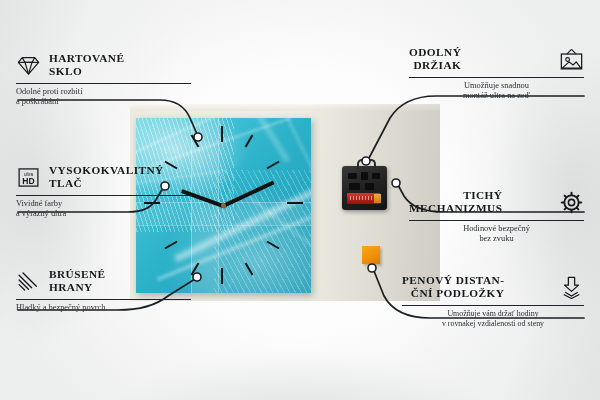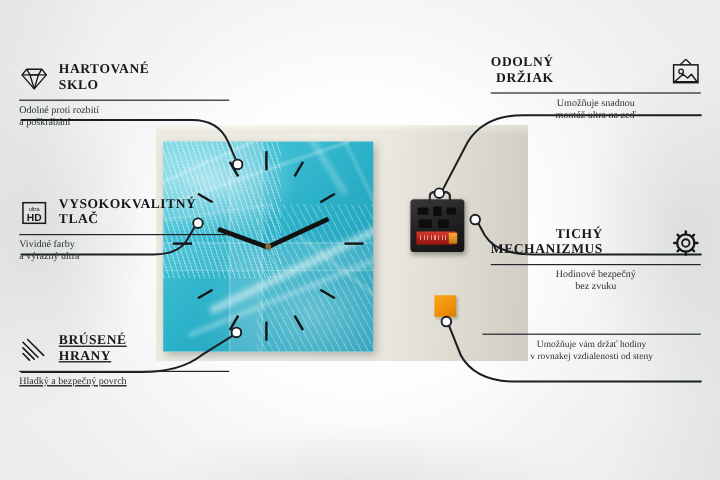--- a/index.html
+++ b/index.html
@@ -152,21 +152,21 @@
   .feat .desc{
     font-family:"Liberation Serif", serif;
     font-size:8.4px;line-height:10.6px;color:#2b2f33;
   }
   .feat.right .desc{text-align:center;}
   .ico{width:25px;height:25px;flex:0 0 25px;display:block;}
 
   
   #f-glass  {left:16px; top:52px;}
   #f-print  {left:16px; top:164px;}
-  #f-edges  {left:16px; top:278px;text-decoration:underline;}
+  #f-edges  {left:16px; top:268px;}
   #f-holder {left:409px;top:46px;}
   #f-mech   {left:409px;top:166px;margin-top:23px;}
   #f-pads   {left:409px;top:274px;}
   #f-pads{width:182px;left:402px;}
   #f-pads .desc{font-size:7.9px;line-height:10px;}
   #f-holder .rule{width:100%;}
 </style>
 </head>
 <body>
 
@@ -359,20 +359,31 @@
       </svg>
     </div>
     <div class="rule"></div>
     <div class="desc">
       <span>Hodinové bezpečný</span><br>
       <span>bez zvuku</span>
     </div>
   </div>
 
   <div class="feat right" id="f-pads">
+    <div class="head">
+      <div class="title">
+        <span>PENOVÝ DISTAN-</span><br>
+        <span>ČNÍ PODLOŽKY</span>
+      </div>
+      <svg class="ico" viewBox="0 0 32 32">
+        <path d="M12 3 H20 V13 H25 L16 21 L7 13 H12 Z" fill="none" stroke="#16181a" stroke-width="1.6" stroke-linejoin="round"></path>
+        <path d="M8 22 L16 27 L24 22" fill="none" stroke="#16181a" stroke-width="1.6" stroke-linejoin="round"></path>
+        <path d="M6 25 L16 30 L26 25" fill="none" stroke="#16181a" stroke-width="1.6" stroke-linejoin="round"></path>
+      </svg>
+    </div>
     <div class="rule"></div>
     <div class="desc">
       <span>Umožňuje vám držať hodiny</span><br>
       <span>v rovnakej vzdialenosti od steny</span>
     </div>
   </div>
 
 </div>
 
 </body></html>

